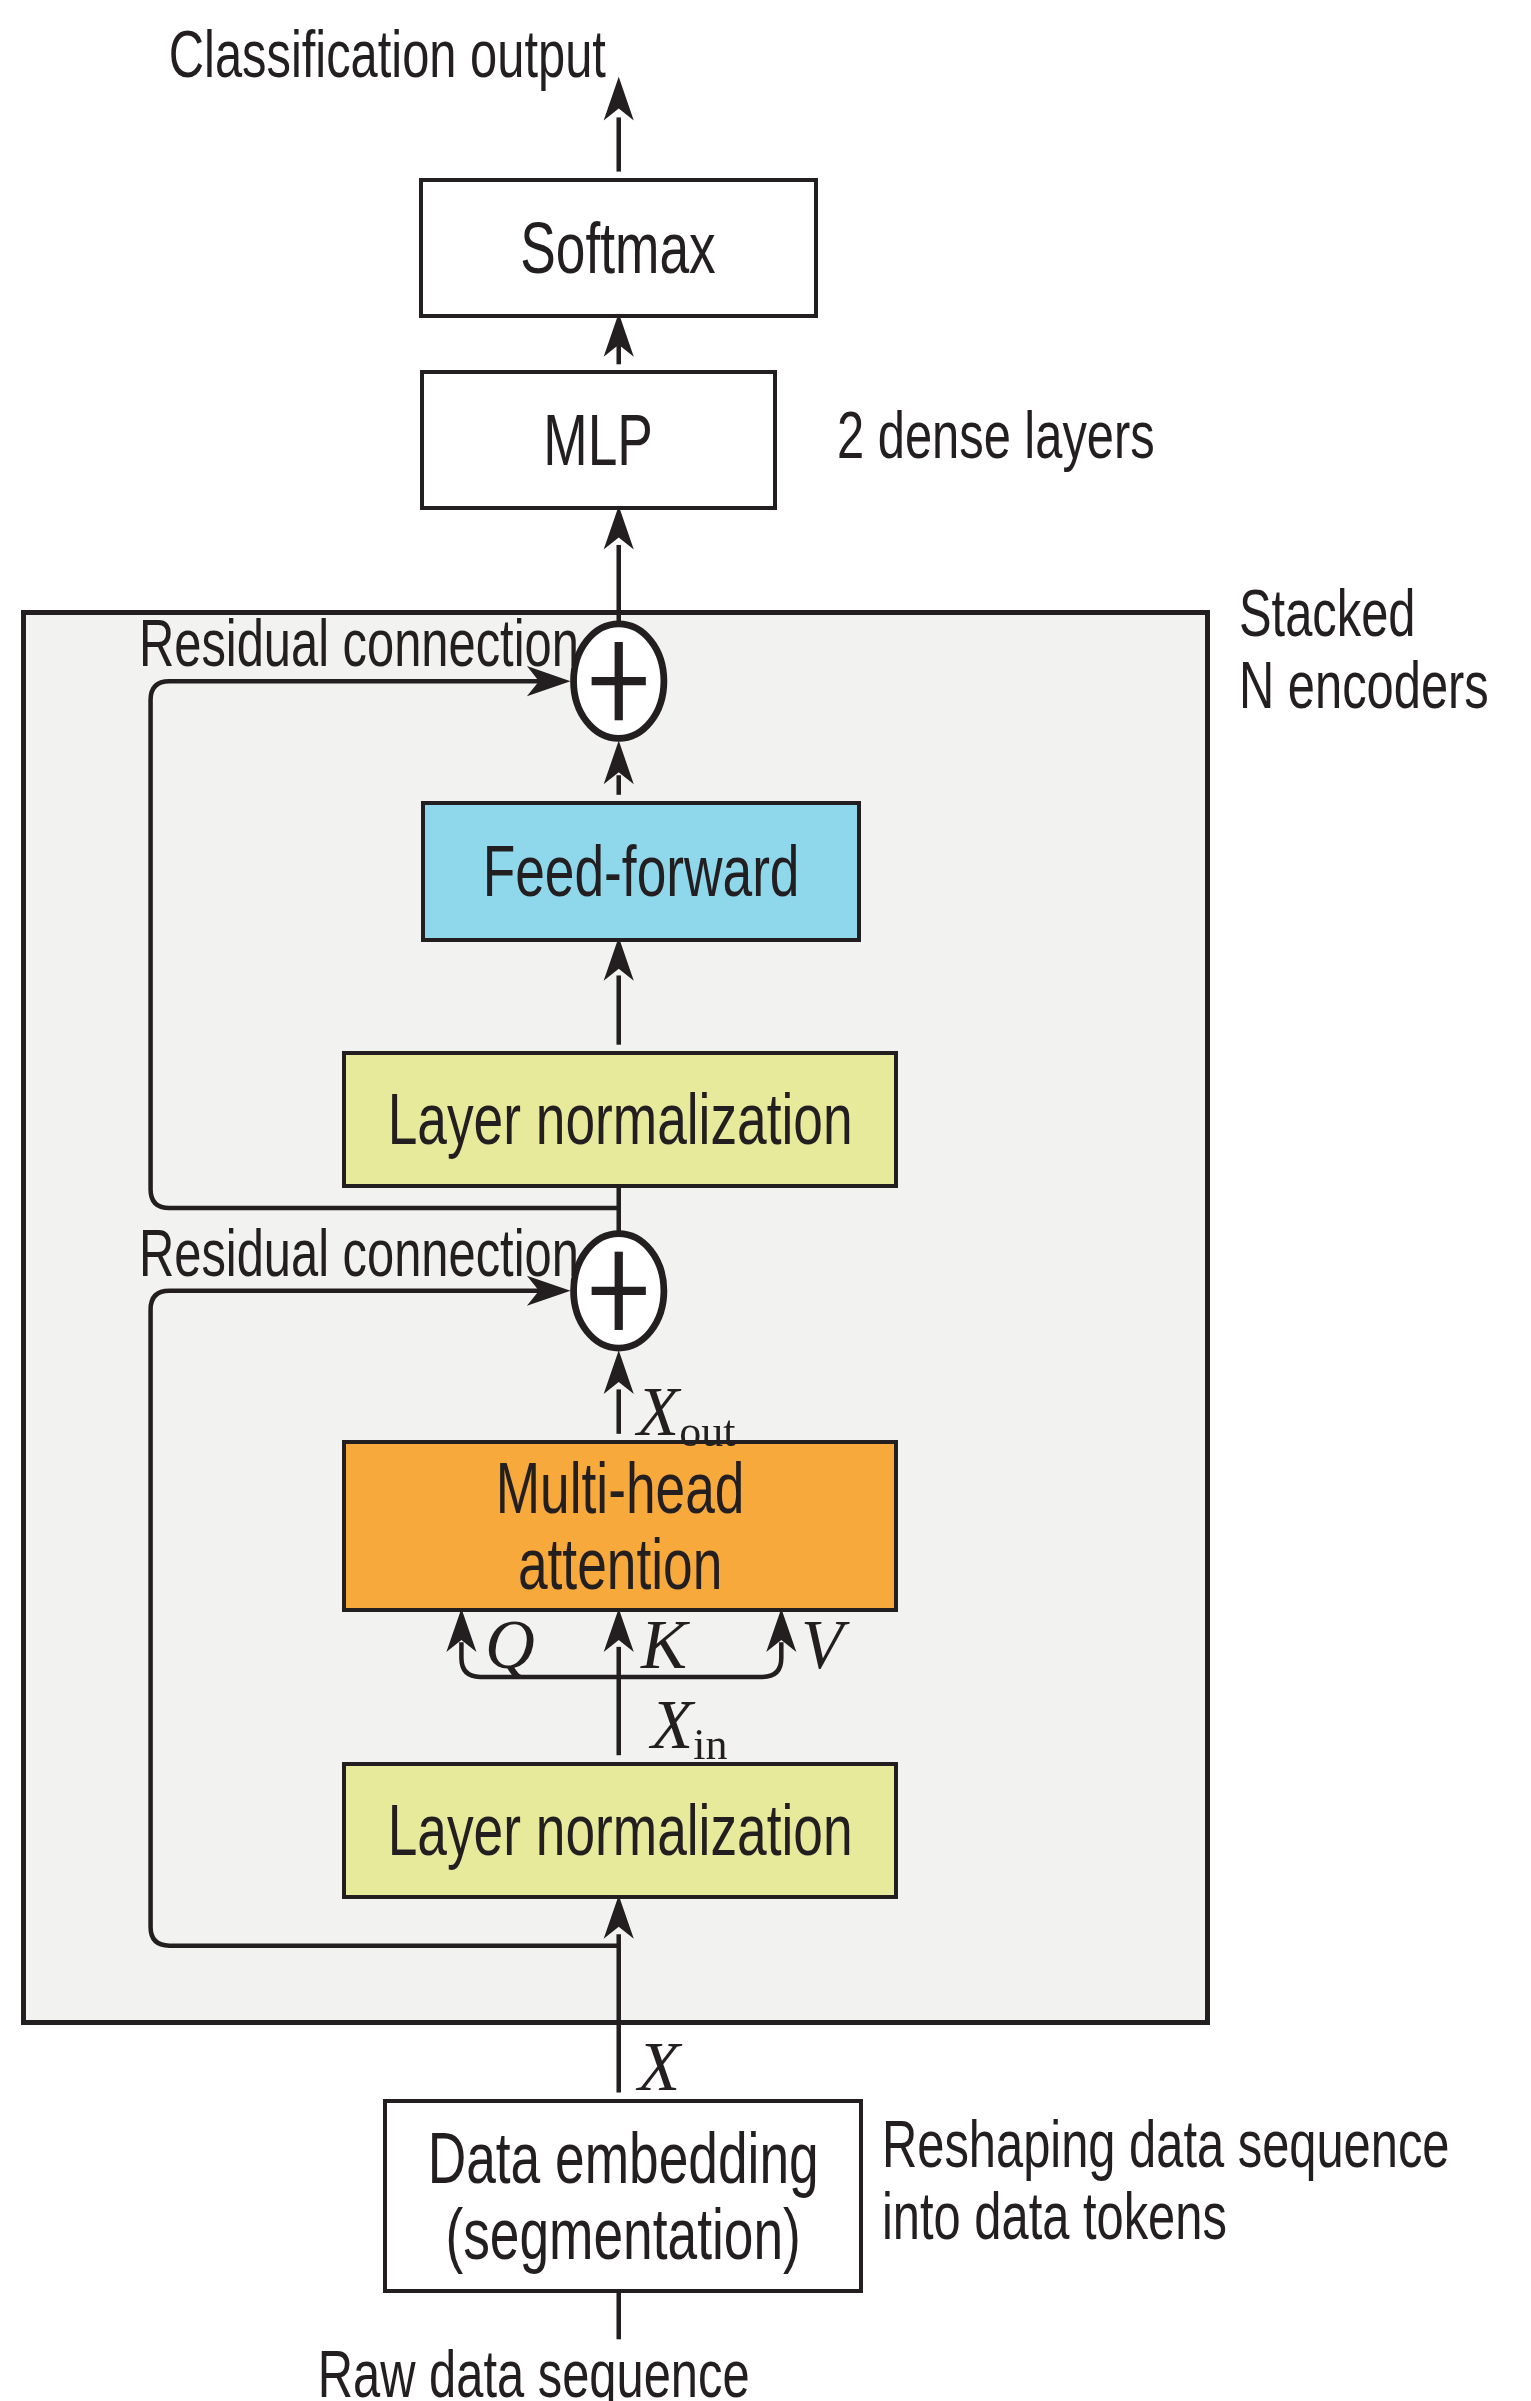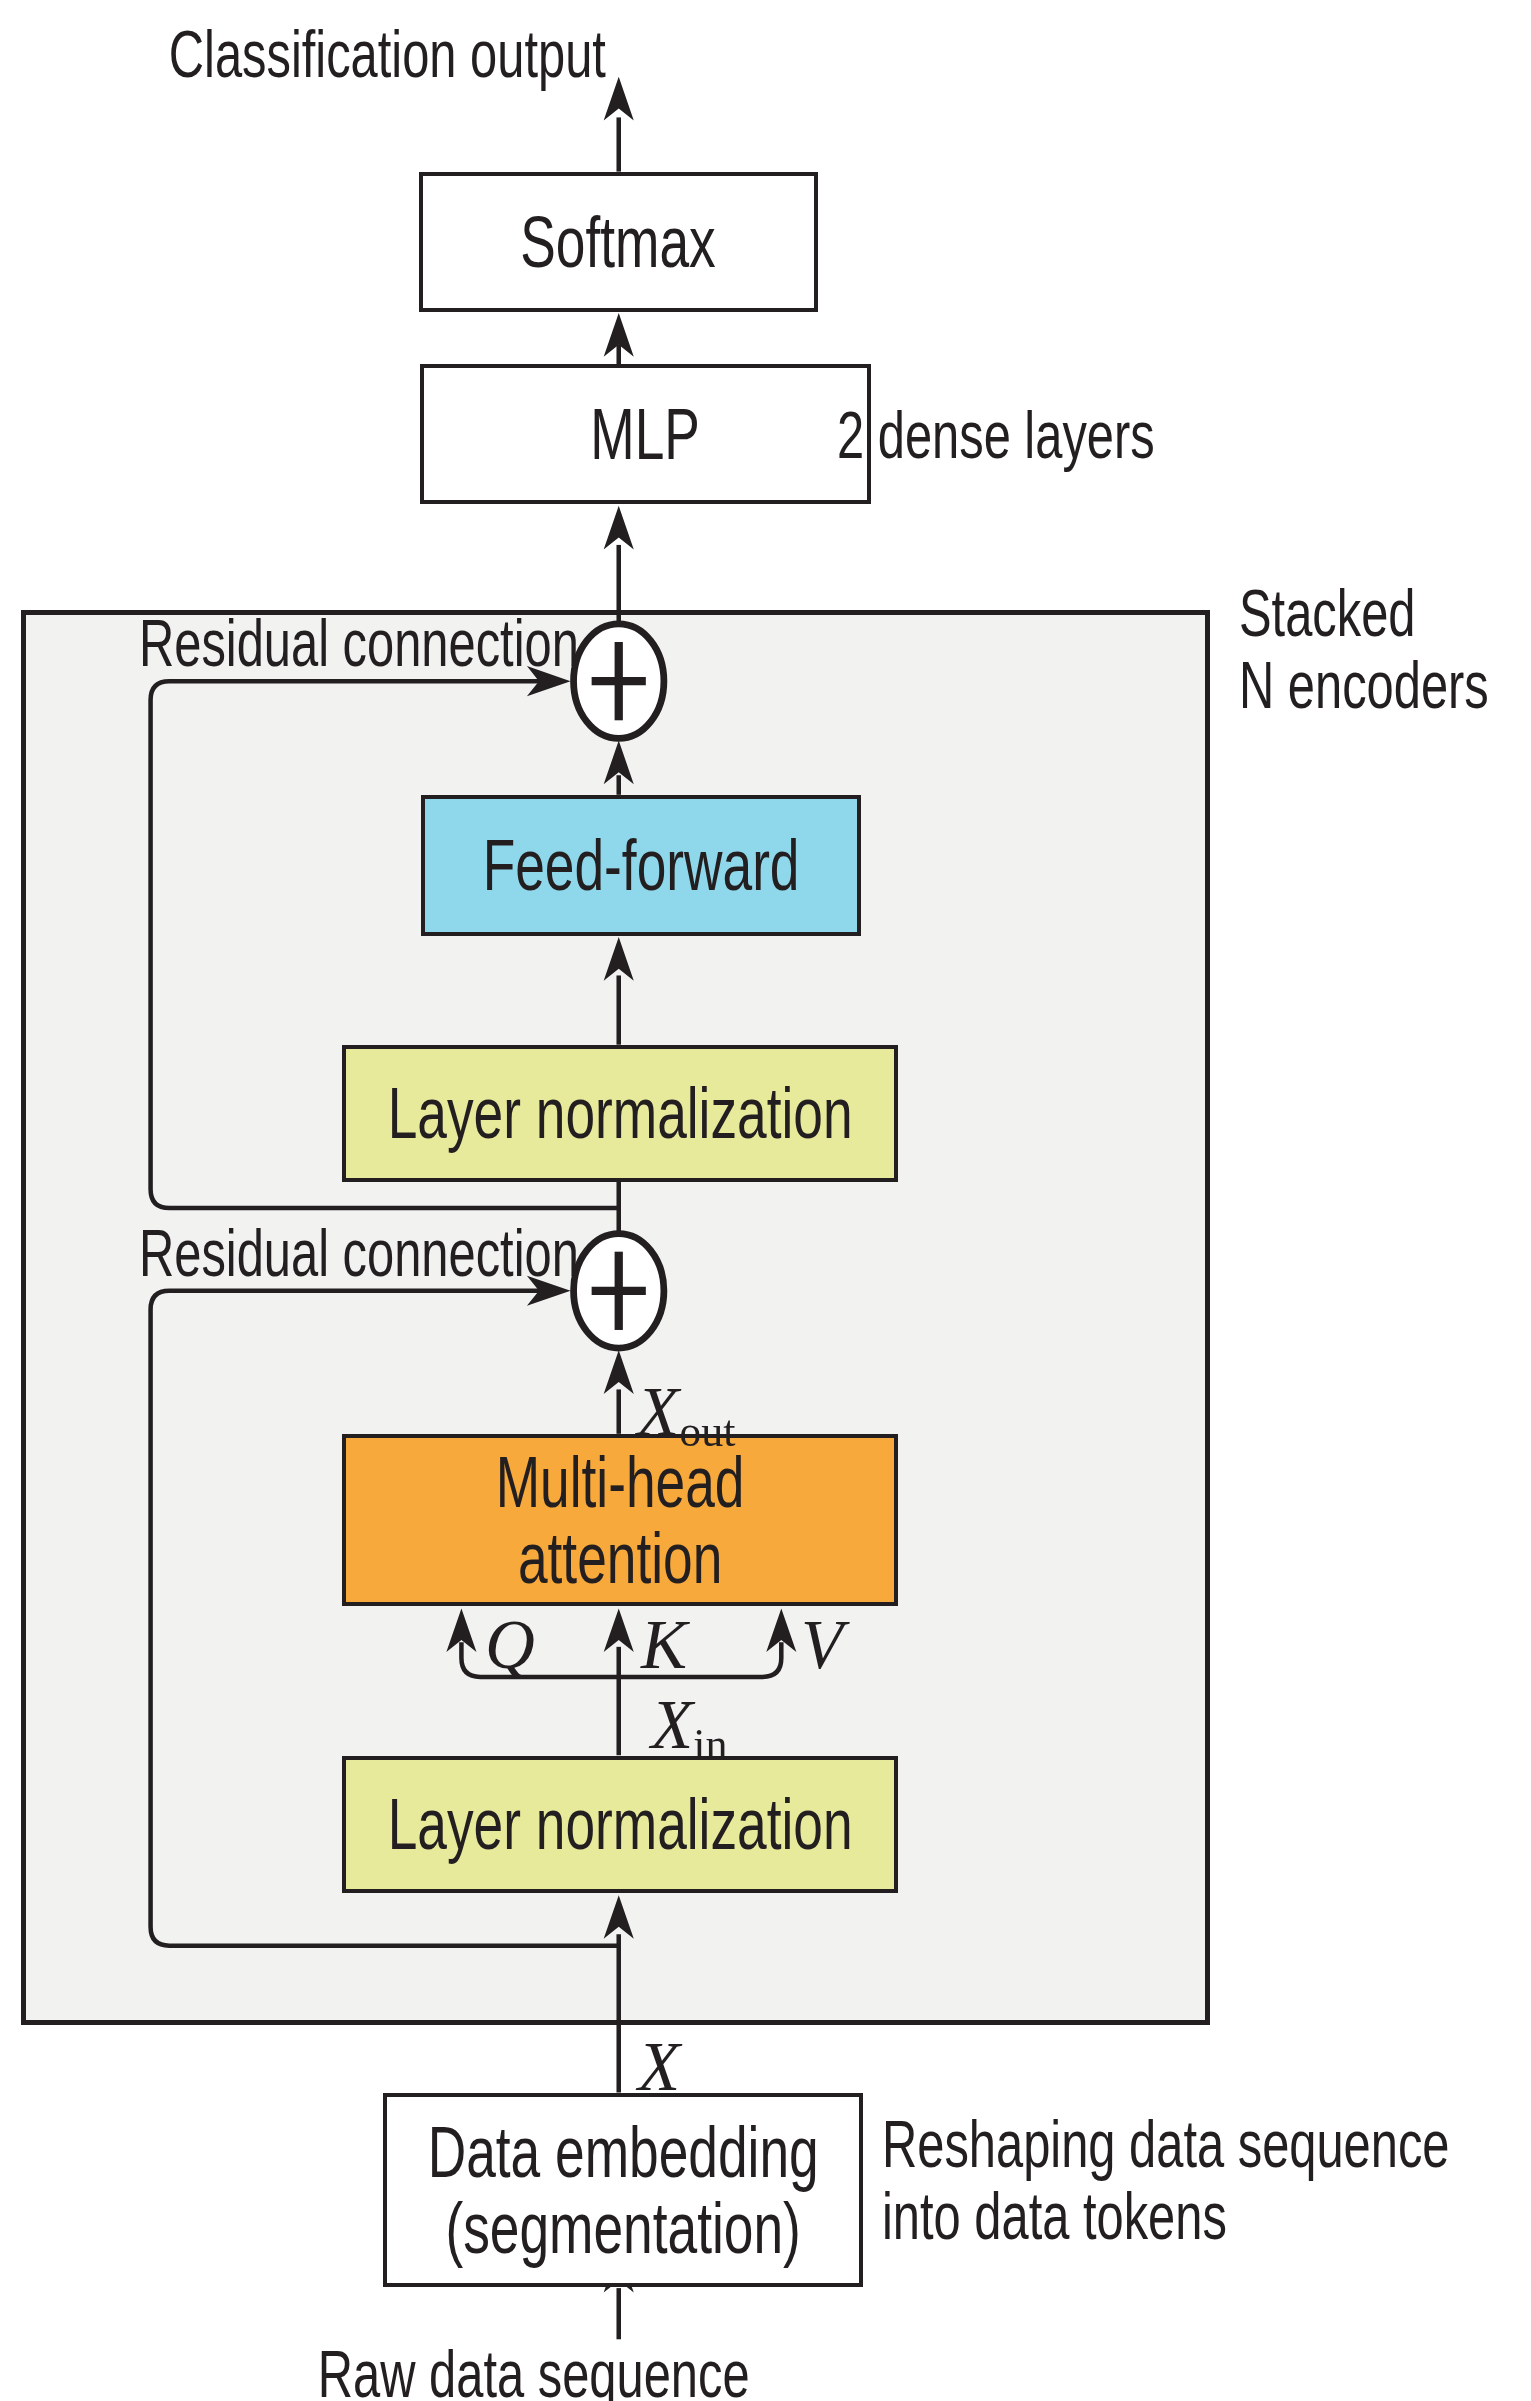--- a/index.html
+++ b/index.html
@@ -14,34 +14,34 @@
   }
   #wires{position:absolute;left:0;top:0;z-index:2;}
   .panel{
     position:absolute; left:21px; top:610px; width:1189px; height:1415px;
     background:var(--panel); border:5.3px solid var(--ink); box-sizing:border-box; z-index:1;
   }
   .box{
     position:absolute; box-sizing:border-box; border:4.5px solid var(--ink);
     background:var(--box_bg); display:flex; flex-direction:column;
     align-items:center; justify-content:center; z-index:3;
-    font-size:72px; line-height:1.06; white-space:nowrap;
+    font-size:72px; line-height:1.06; white-space:nowrap;margin-top:6px;
   }
   .sq{display:inline-block; transform:scaleX(0.74); transform-origin:50% 50%;}
   .sql{display:inline-block; transform:scaleX(0.74); transform-origin:0 50%;}
   .note{position:absolute; z-index:4; font-size:66px; line-height:72px; white-space:nowrap;}
   .ctr{}
   .math{
     position:absolute; z-index:4; font-family:"Liberation Serif","DejaVu Serif",serif;
     font-style:italic; font-size:69px; line-height:1; white-space:nowrap;
   }
   .math sub{font-style:normal; font-size:44px; vertical-align:-10.5px; letter-spacing:0;}
   
   #softmax{left:419px; top:172px;  width:399px; height:140px;}
-  #mlp    {left:420px; top:364px;  width:451px; height:140px;justify-content:center;}
+  #mlp    {left:420px; top:364px;  width:357px; height:140px;justify-content:center;}
   #ff     {left:421px; top:795px; width:440px; height:141px; background:var(--blue);}
   #ln1    {left:342px; top:1045px; width:556px; height:137px; background:var(--yellow);}
   #mha    {left:342px; top:1434px; width:556px; height:172px; background:var(--orange);}
   #ln2    {left:342px; top:1756px; width:556px; height:137px; background:var(--yellow);}
   #de     {left:383px; top:2093px; width:480px; height:194px;}
   
   .w  {stroke:var(--ink); stroke-width:6; fill:none;}
   .we {stroke:var(--ink); stroke-width:9; fill:#fff;}
   .wp {stroke:var(--ink); stroke-width:11; fill:none; stroke-linecap:butt;}
   .ah {fill:var(--ink); stroke:none;}

